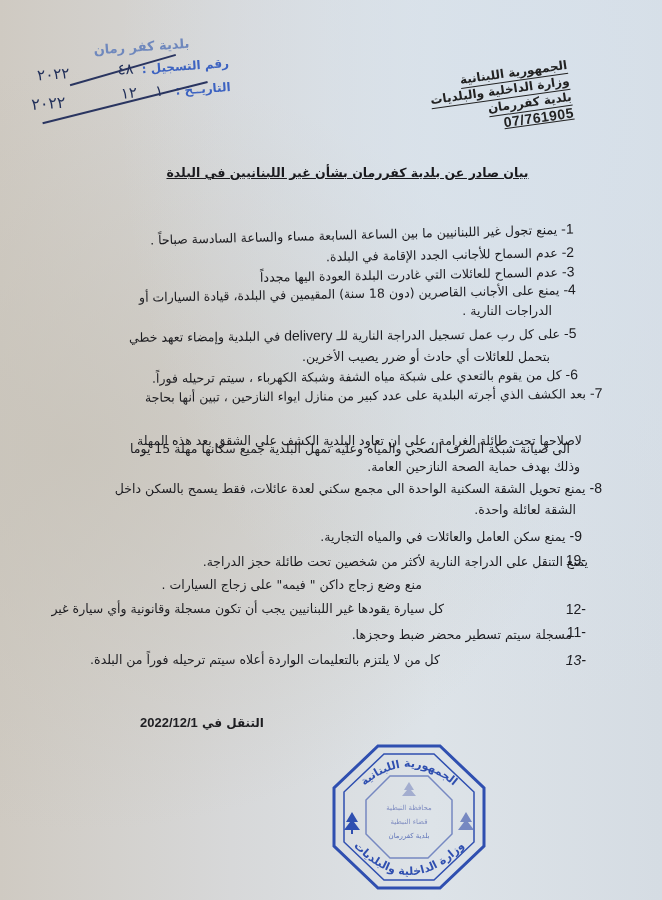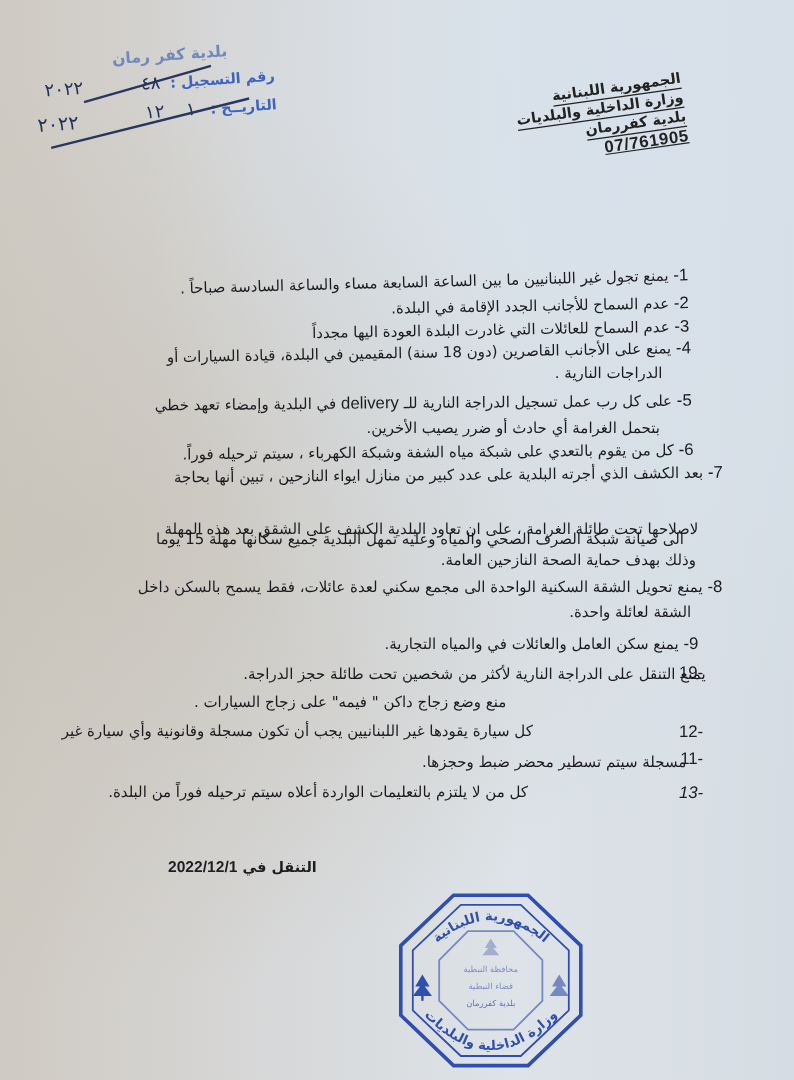--- a/index.html
+++ b/index.html
@@ -67,20 +67,21 @@
     <div class="slash" style="left:10px;top:78px;width:170px;transform:rotate(-10deg);"></div>
   </div>
 
   <div class="header">
     <div>الجمهورية اللبنانية</div>
     <div>وزارة الداخلية والبلديات</div>
     <div>بلدية كفررمان</div>
     <div class="phone">07/761905</div>
   </div>
 
+  <div class="title">بيان صادر عن بلدية كفررمان بشأن غير اللبنانيين في البلدة</div>
 
   <div class="items">
 
     <div class="line" style="right:88px;top:226px;transform:rotate(-1.5deg);">
       <span class="num">1-</span>
       <span>يمنع تجول غير اللبنانيين ما بين الساعة السابعة مساء والساعة السادسة صباحاً .</span>
     </div>
 
     <div class="line" style="right:88px;top:246px;transform:rotate(-1deg);">
       <span class="num">2-</span>
@@ -97,21 +98,21 @@
       <span>يمنع على الأجانب القاصرين (دون 18 سنة) المقيمين في البلدة، قيادة السيارات أو</span>
     </div>
     <div class="line" style="right:110px;top:303px;text-align:center;">الدراجات النارية .</div>
 
     <div class="line" style="right:86px;top:327px;transform:rotate(-0.5deg);">
       <span class="num">5-</span>
       <span>على كل رب عمل تسجيل الدراجة النارية للـ</span>
       <span class="lat">delivery</span>
       <span>في البلدية وإمضاء تعهد خطي</span>
     </div>
-    <div class="line" style="right:112px;top:349px;">بتحمل الغرامة أي حادث أو ضرر يصيب الأخرين.</div>
+    <div class="line" style="right:112px;top:349px;">بتحمل للعائلات أي حادث أو ضرر يصيب الأخرين.</div>
 
     <div class="line" style="right:84px;top:368px;transform:rotate(-0.5deg);">
       <span class="num">6-</span>
       <span>كل من  يقوم  بالتعدي على شبكة مياه الشفة وشبكة الكهرباء ، سيتم ترحيله فوراً.</span>
     </div>
 
     <div class="line" style="right:60px;top:387px;transform:rotate(-0.5deg);">
       <span class="num">7-</span>
       <span>بعد الكشف الذي أجرته البلدية على عدد كبير من منازل ايواء النازحين ، تبين أنها بحاجة</span>
     </div>

